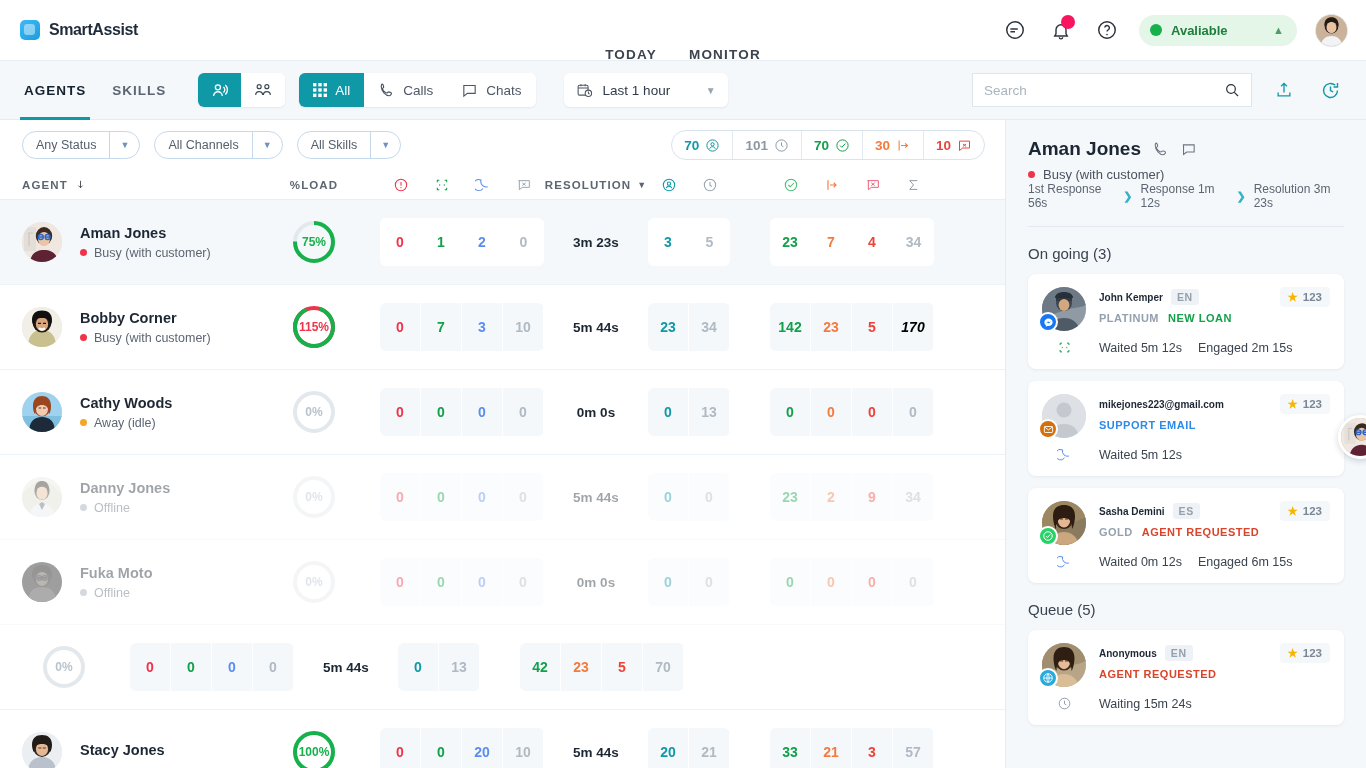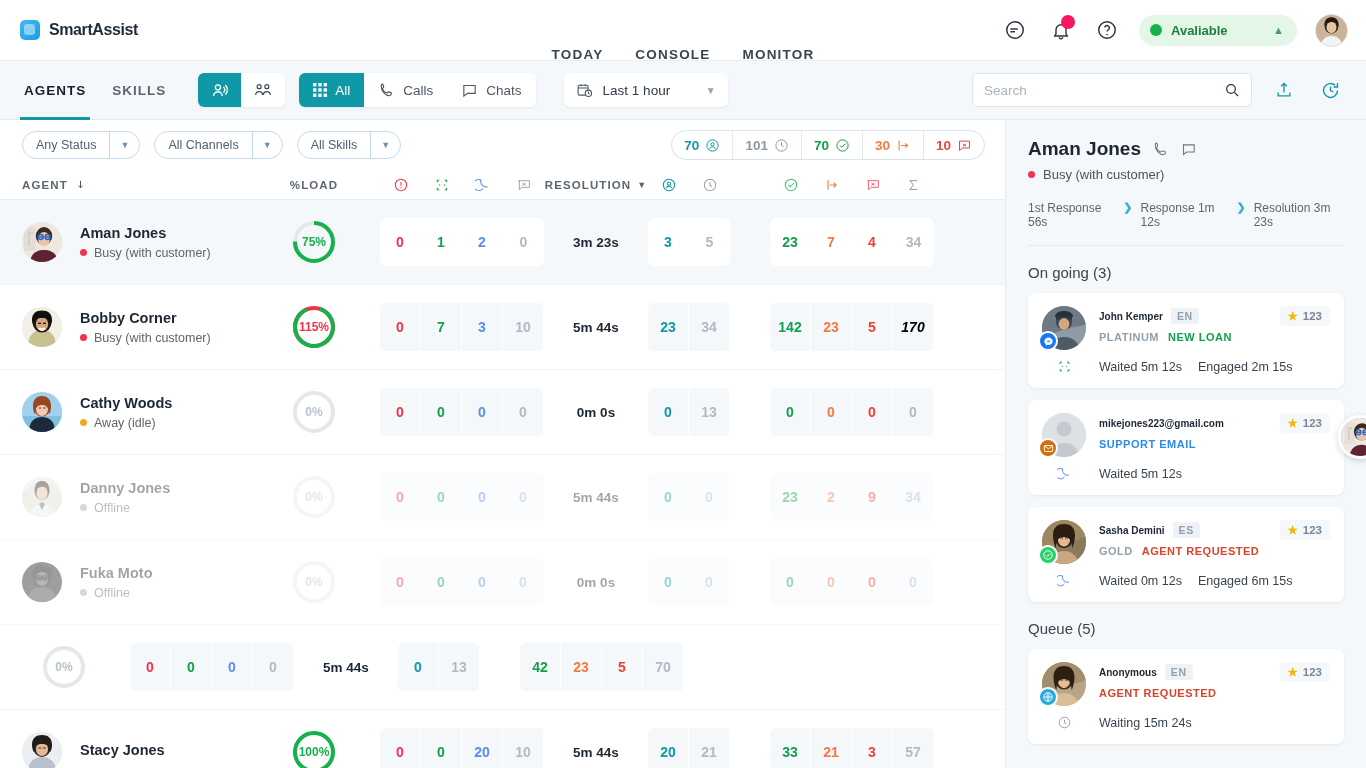--- a/index.html
+++ b/index.html
@@ -85,21 +85,21 @@
   .period {
     margin-left:28px; display:flex; align-items:center; gap:10px;
     background:#fff; height:34px; border-radius:6px; padding:0 12px;
     box-shadow:0 1px 2px rgba(22,40,60,.08); cursor:pointer; min-width:164px;
   }
   .period-label { font-size:13.5px; color:#2f3b48; flex:1; }
   .period .chev { color:#99a5b1; font-size:10px; }
 
   .search-wrap { margin-left:auto; display:flex; align-items:center; gap:18px; margin-right:22px; }
   .search-box {
-    width:280px; height:34px; background:#fff; border:1px solid #dde5ed; border-radius:5px;
+    width:280px; height:34px; background:#fff; border:1px solid #dde5ed; border-radius:0;
     display:flex; align-items:center; padding:0 11px; gap:8px;
   }
   .search-box input { border:none; outline:none; flex:1; font-size:13.5px; color:#2f3b48; font-family:inherit; background:transparent;}
   .search-box input::placeholder { color:#aab4bf; }
 
   
   .body-area { display:flex; height: 648px; }
   .left { width: 1005px; background:#fff; position:relative; }
   .right {
     width: 361px; background:#f4f8fb; border-left:1px solid #e4ebf1;
@@ -159,21 +159,21 @@
   }
   .numgroup.shade .ncell { border-right:1px solid #ffffff; }
   .ncell:last-child { border-right:none; }
   .res-cell { width:104px; display:flex; align-items:center; justify-content:center; font-size:13.5px; font-weight:600; color:#1d2733;}
 
   
   .rp { padding:18px 22px 0 22px; }
   .rp-title { display:flex; align-items:center; gap:11px; }
   .rp-name { font-size:19px; font-weight:700; color:#1d2733; }
   .rp-status { display:flex; align-items:center; gap:8px; font-size:13px; color:#49525e; margin-top:7px; }
-  .rp-metrics { display:flex; gap:8px; margin-top:19px; font-size:12px; color:#5c6672;}
+  .rp-metrics { display:flex; align-items:center; gap:8px; margin-top:0; font-size:12px; color:#5c6672;}
   .rp-metrics .sep { color:#35b3c4; font-size:11px; font-weight:700; }
   .rp-rule { height:1px; background:#e2e9f0; margin:16px 0 0 0; }
   .sec-head { font-size:15px; color:#3a444f; margin:18px 0 12px 0; }
 
   .conv {
     background:#fff; border-radius:8px; padding:13px 14px 14px 14px; margin-bottom:12px;
     box-shadow:0 1px 3px rgba(27,48,72,.07);
   }
   .conv-top { display:flex; align-items:flex-start; gap:13px; }
   .conv-ava-wrap { position:relative; width:44px; height:44px; flex-shrink:0; }
@@ -209,21 +209,20 @@
 <div class="app">
 
   <div class="topnav">
     <div class="brand">
       <div class="brand-mark"></div>
       <div class="brand-name">SmartAssist</div>
     </div>
 
     <div class="mainmenu">
       <a href="#">TODAY</a>
-      <a href="#">CONSOLE</a>
       <a href="#" class="active">MONITOR</a>
     </div>
 
     <div class="topright">
       <div class="icon-btn">
         <svg width="22" height="22" viewBox="0 0 24 24" fill="none" stroke="#2b333d" stroke-width="1.6">
           <path d="M12 3a9 9 0 100 18 9 9 0 000-18z"></path>
             <path d="M7 11h8M7 14h5"></path>
         </svg>
       </div>

